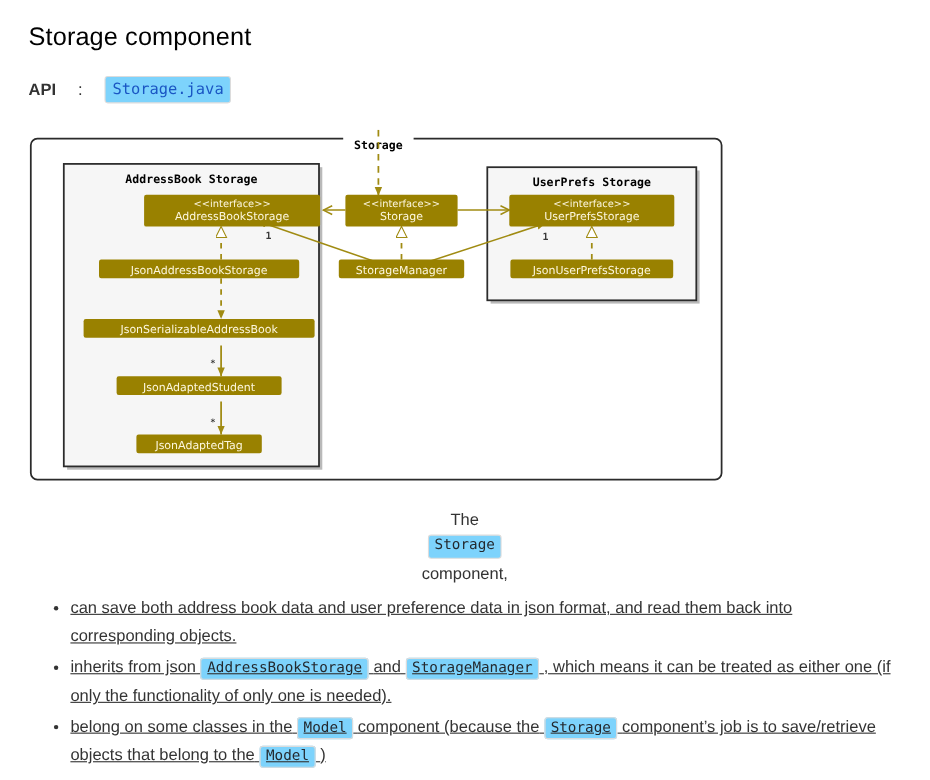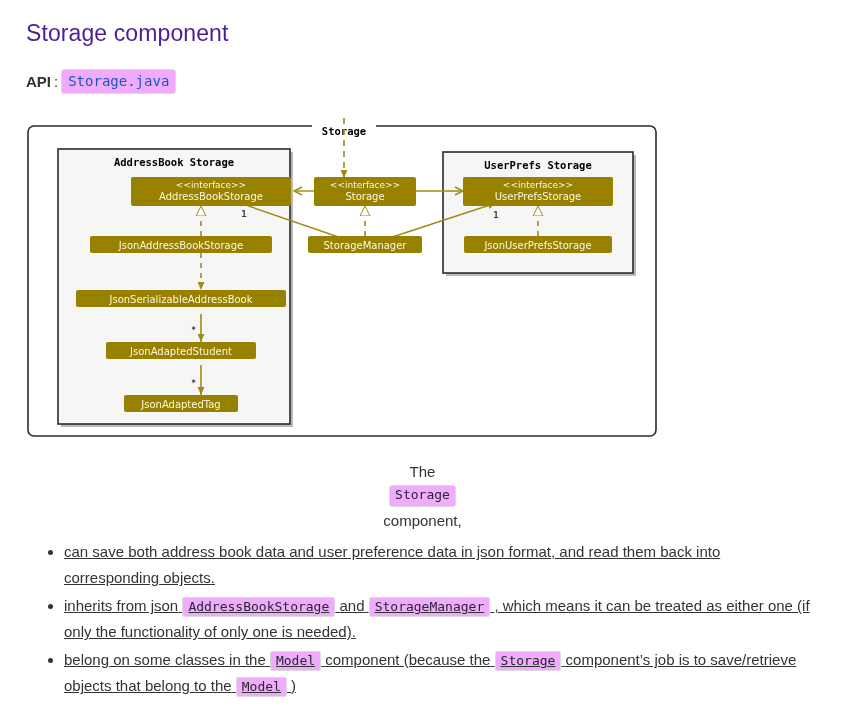--- a/index.html
+++ b/index.html
@@ -12,44 +12,44 @@
     height: 709px;
     font-family: "Liberation Sans", sans-serif;
     color: #333333;
     overflow: hidden;
   }
   .page {
     padding: 14px 26px 0 26px;
     box-sizing: border-box;
   }
   h1.page-title {
-    color: #4c1d95;
+    color: #000000;
     font-size: 23px;
     font-weight: 400;
     margin: 6px 0 22px 0;
     letter-spacing: 0.1px;
   }
   .api-line {
     font-size: 15px;
     color: #333;
     margin: 0 0 24px 0;
     display: flex;
     align-items: center;
-    gap: 3px;
+    gap: 20px;
   }
   .api-label {
     font-weight: bold;
     font-size: 15px;
   }
   code.inline {
     font-family: "DejaVu Sans Mono", monospace;
     font-size: 13px;
     border: 1px solid #dcdcdc;
     border-radius: 3px;
-    background: #f0abfc;
+    background: #7dd3fc;
     padding: 1px 5px 2px 5px;
     color: #24292e;
     white-space: nowrap;
     line-height: 1.3;
   }
   code.inline.link {
     color: #1a56c4;
     font-size: 14px;
     padding: 2px 6px 3px 6px;
   }

